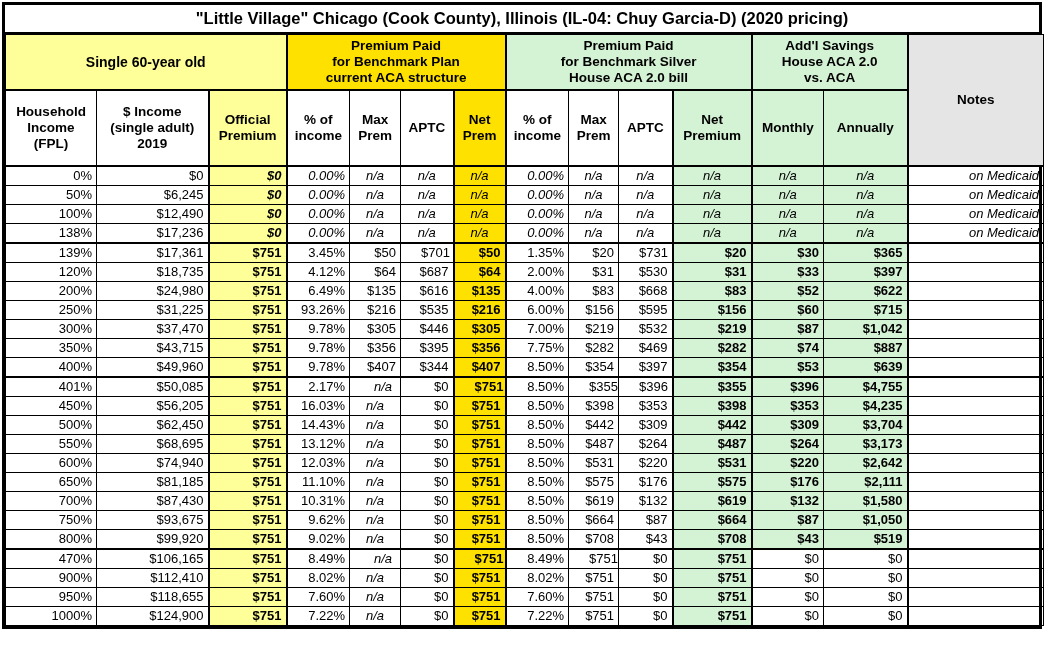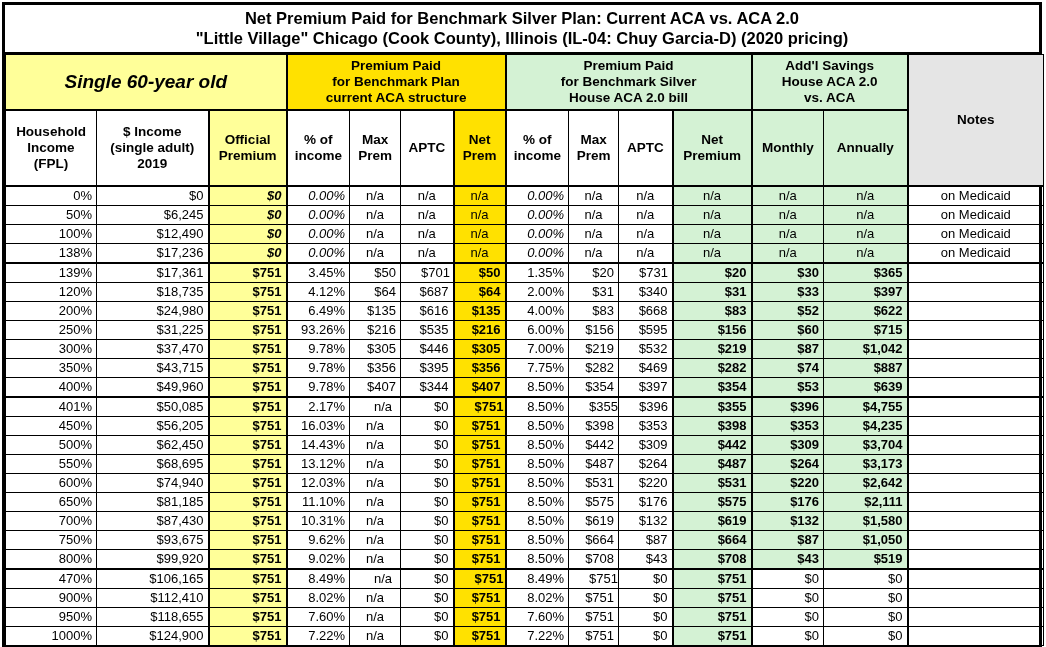--- a/index.html
+++ b/index.html
@@ -9,41 +9,40 @@
   .title-line{font-weight:bold;font-size:16.5px;line-height:20px;white-space:pre-line;}
   table{border-collapse:collapse;table-layout:fixed;width:100%;}
   col.c0{width:91px}col.c1{width:112px}col.c2{width:78px}col.c3{width:63px}
   col.c4{width:51px}col.c5{width:53px}col.c6{width:52px}col.c7{width:63px}
   col.c8{width:50px}col.c9{width:54px}col.c10{width:79px}col.c11{width:72px}
   col.c12{width:84px}col.c13{width:136px}
   th,td{border:1px solid #000;vertical-align:middle;overflow:hidden;}
   th{font-weight:bold;text-align:center;white-space:pre-line;font-size:13.5px;line-height:16px;padding:1px 2px;margin-top:14px;}
   tr.grp-row th{height:52px;border-bottom:2px solid #000;}
   tr.col-row th{height:72px;border-bottom:2px solid #000;}
-  th.single-hdr{font-size:19px;font-style:italic;}
+  th.single-hdr{font-size:14px;}
   th.notes-hdr{background:#e5e5e5;}
   td{font-size:13px;line-height:18px;height:18px;padding:0 4px;white-space:nowrap;}
   .num{text-align:right;}
   .bold{font-weight:bold;}
   .ital{font-style:italic;}
-  .na{text-align:center;font-weight:400;margin-top:22px;}
-  .notes-cell{text-align:center;}
+  .na{font-style:italic;text-align:center;font-weight:400;margin-top:22px;}
+  .notes-cell{text-align:right;font-style:italic;}
   .bg-py{background:var(--paleyellow);}
   .bg-gold{background:var(--gold);}
   .bg-green{background:var(--palegreen);}
   .b2l{border-left:2px solid #000;}
   .b2r{border-right:2px solid #000;}
   tr.sep-top td{border-top:2px solid #000;padding-left:20px;}
 </style>
 </head>
 <body>
 
 <div class="sheet">
   <div class="title-block">
-    <div class="title-line">Net Premium Paid for Benchmark Silver Plan: Current ACA vs. ACA 2.0</div>
     <div class="title-line">"Little Village" Chicago (Cook County), Illinois (IL-04: Chuy Garcia-D) (2020 pricing)</div>
   </div>
 
   <table>
     <colgroup>
       <col class="c0">
         <col class="c1">
         <col class="c2">
         <col class="c3">
         <col class="c4">
@@ -182,21 +181,21 @@
         <tr>
           <td class="num">120%</td>
           <td class="num">$18,735</td>
           <td class="num bold bg-py b2l b2r">$751</td>
           <td class="num">4.12%</td>
           <td class="num">$64</td>
           <td class="num">$687</td>
           <td class="num bold bg-gold b2l b2r">$64</td>
           <td class="num">2.00%</td>
           <td class="num">$31</td>
-          <td class="num">$340</td>
+          <td class="num">$530</td>
           <td class="num bold bg-green b2l b2r">$31</td>
           <td class="num bold bg-green">$33</td>
           <td class="num bold bg-green b2r">$397</td>
           <td class="notes-cell"></td>
         </tr>
         <tr>
           <td class="num">200%</td>
           <td class="num">$24,980</td>
           <td class="num bold bg-py b2l b2r">$751</td>
           <td class="num">6.49%</td>

